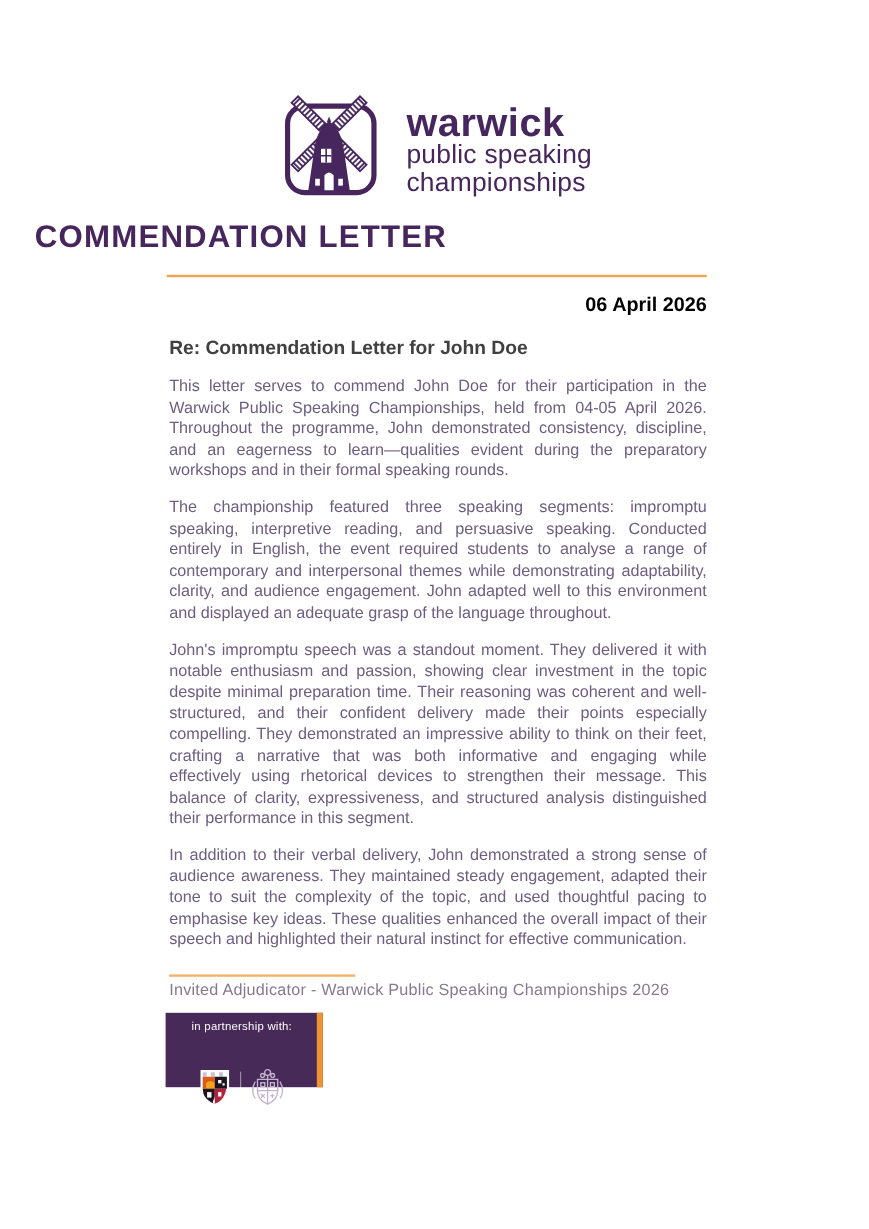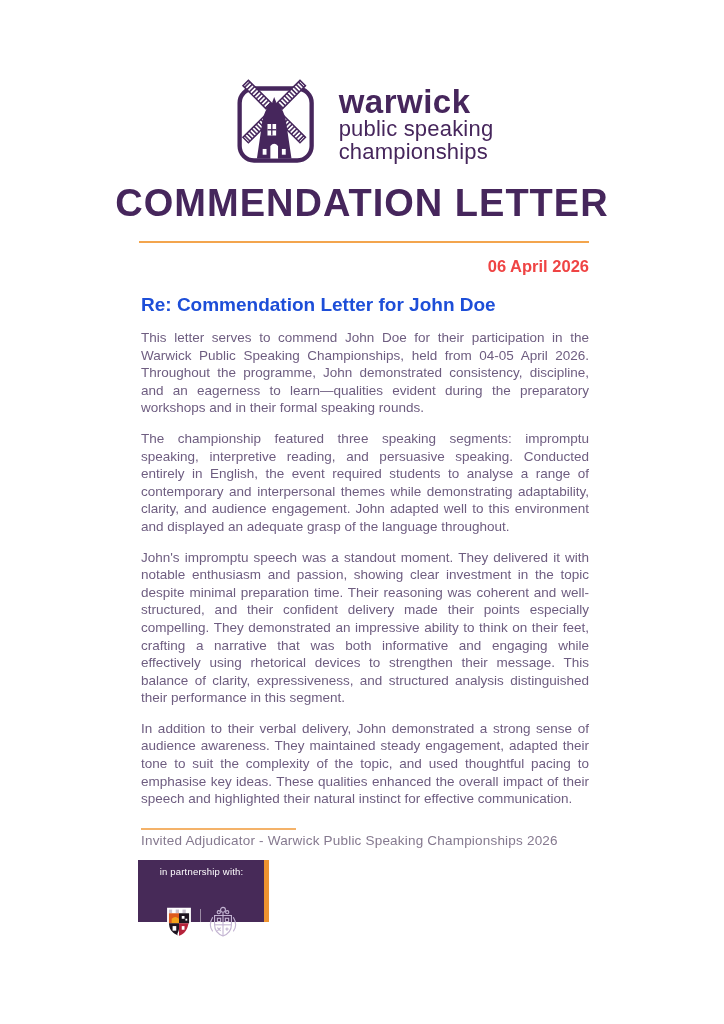--- a/index.html
+++ b/index.html
@@ -22,41 +22,41 @@
   .logo-brand {
     font-size: 33px; font-weight: 800; color: #46265c;
     line-height: 1.0; letter-spacing: 0.5px;
   }
   .logo-tag {
     font-size: 22px; font-weight: 400; color: #46265c;
     line-height: 1.02; letter-spacing: 0.2px;
   }
 
   .doc-title {
-    text-align: center; margin-top: 10px;
-    font-size: 38px; font-weight: 800; color: #46265c;
+    text-align: left; margin-top: 10px;
+    font-size: 26px; font-weight: 800; color: #46265c;
     letter-spacing: 1px;
   }
 
   .top-rule {
     height: 2px; background: #f3a54d;
     margin: 16px 106px 0 110px;
   }
 
   
   .content { margin: 0 106px 0 112px; }
 
   .date-line {
     text-align: right; margin-top: 14px;
-    font-size: 16.5px; font-weight: 700; color: #ef4444;
+    font-size: 16.5px; font-weight: 700; color: #000000;
   }
 
   .subject {
     margin-top: 18px;
-    font-size: 19px; font-weight: 700; color: #1d4ed8;
+    font-size: 16px; font-weight: 700; color: #404040;
   }
 
   .para {
     margin-top: 13px;
     font-size: 13.5px; line-height: 17.6px;
     color: #6e5d80; text-align: justify;
   }
 
   
   .sig-rule {

